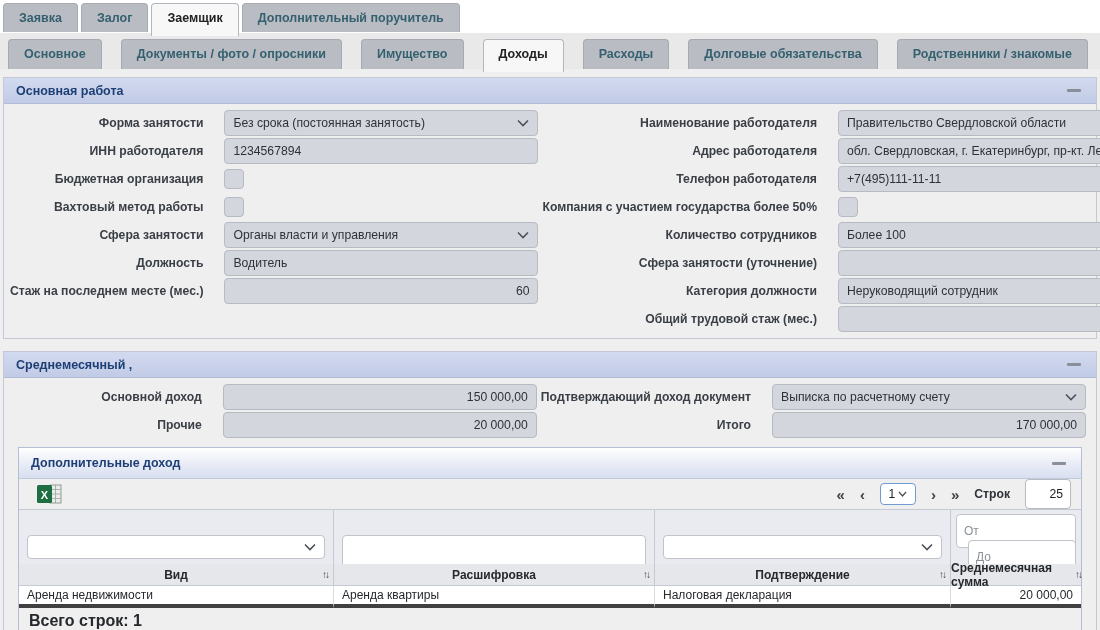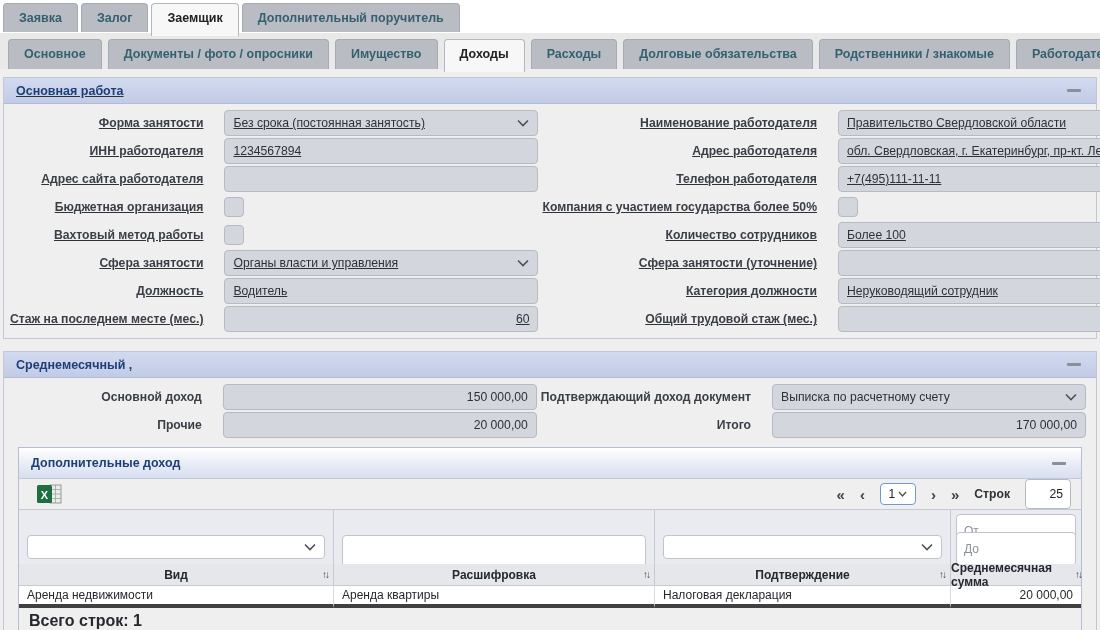--- a/index.html
+++ b/index.html
@@ -10,38 +10,38 @@
     background: #efefef;
     color: #2e3237;
   }
   
   .tabrow1 {
     background:#ffffff; height:33px;
     display:flex; align-items:flex-start; gap:3px; padding:3px 0 0 3px;
   }
   .tabrow2 {
     background:#e9e9e9; height:36px;
-    display:flex; align-items:flex-start; gap:6px; padding:6px 0 0 8px;
+    display:flex; align-items:flex-start; gap:19px; padding:6px 0 0 8px;
   }
   .tab {
     background:#b9bdc3; border:1px solid #a6aab1; border-bottom:none;
     border-radius:4px 4px 0 0; padding:0 15px; height:29px; line-height:28px;
     font-weight:600; color:#35606f; cursor:pointer; white-space:nowrap;
   }
   .tabrow2 .tab { height:30px; line-height:29px; }
   .tab.active {
     background:#f7f7f7; color:#222; font-weight:700;
     height:33px; border-color:#b3b7bd;
   }
   .tabrow2 .tab.active { height:33px; }
   
   .section {
     margin:0 3px; border:1px solid #c3c8d4; background:#efefef;
   }
-  .sec1 { margin-top:8px;text-decoration:underline; }
+  .sec1 { margin-top:8px; }
   .sec2 { margin-top:12px; }
   .sec-header {
     height:26px; display:flex; align-items:center; padding:0 12px;
     background:linear-gradient(180deg,#d2daf0,#c2cbe6);
     border-bottom:1px solid #b3bcd6;
     color:#1e3f75; font-weight:700;
   }
   .minus-btn { margin-left:auto; width:20px; height:14px; display:flex; align-items:center; justify-content:center; cursor:pointer; }
   .minus-bar { width:14px; height:3px; background:#8a8f99; border-radius:1px; }
   .sec-body { padding:5px 6px; }
@@ -100,21 +100,21 @@
     height:24px; background:#fff; border:1px solid #c0c3ca; border-radius:4px;
     display:flex; align-items:center; justify-content:flex-end; padding:0 8px; cursor:pointer;
   }
   .winp {
     width:100%; height:24px; background:#fff; border:1px solid #c0c3ca; border-radius:4px;
     padding:16px 7px; font-size:12px; font-family:"Liberation Sans",sans-serif; color:#222;
   }
   .winp::placeholder { color:#8b9099; }
   .range-inp { position:absolute; left:5px; right:5px; height:22px; }
   .range-inp.from { top:4px; }
-  .range-inp.to { top:22px; }
+  .range-inp.to { top:30px;margin-left:12px; }
   .th {
     background:#e5e7eb; border-right:1px solid #c6cad2; border-bottom:1px solid #c6cad2;
     height:22px; display:flex; align-items:center; justify-content:center;
     font-weight:700; font-size:12px; color:#25282d; position:relative; cursor:pointer;
   }
   .th:last-child { border-right:none; }
   .th .sort { position:absolute; right:5px; font-size:10px; letter-spacing:-2px; color:#3a3f46; }
   .th .sort.inline { position:static; margin-left:0; }
   .td {
     background:#fff; border-right:1px solid #d8dbdf; border-bottom:4px solid #404040;
@@ -167,24 +167,20 @@
             <span class="chev">
                 <svg width="12" height="8" viewBox="0 0 12 8">
                   <polyline points="1,1.5 6,6.5 11,1.5" fill="none" stroke="#4c5158" stroke-width="1.6"></polyline>
                 </svg>
               </span>
           </div>
         </div>
         <div class="frow">
           <span class="flabel">ИНН работодателя</span>
           <div class="ctrl ibox">1234567894</div>
-        </div>
-        <div class="frow">
-          <span class="flabel">Адрес сайта работодателя</span>
-          <div class="ctrl ibox"></div>
         </div>
         <div class="frow">
           <span class="flabel">Бюджетная организация</span>
           <div class="ctrl">
               <div class="chk"></div>
             </div>
         </div>
         <div class="frow">
           <span class="flabel">Вахтовый метод работы</span>
           <div class="ctrl">

